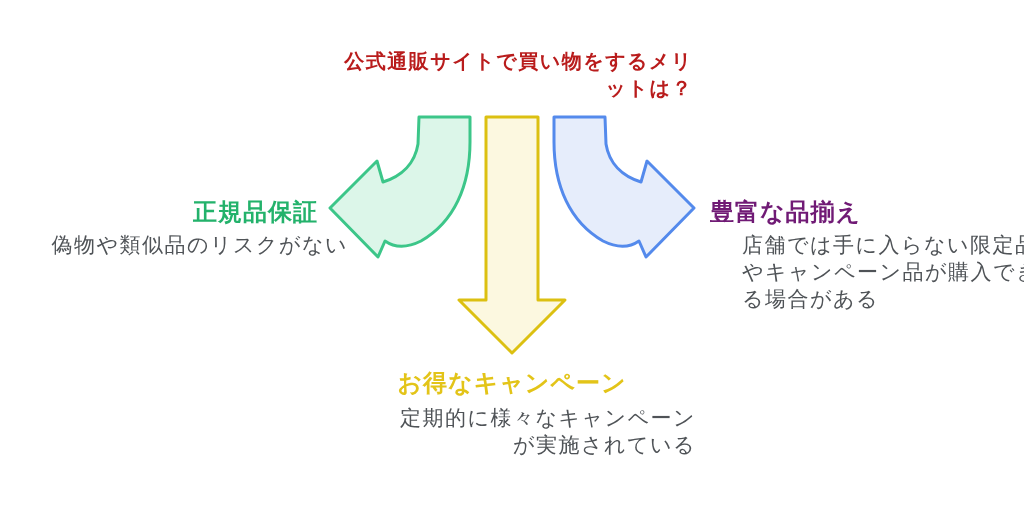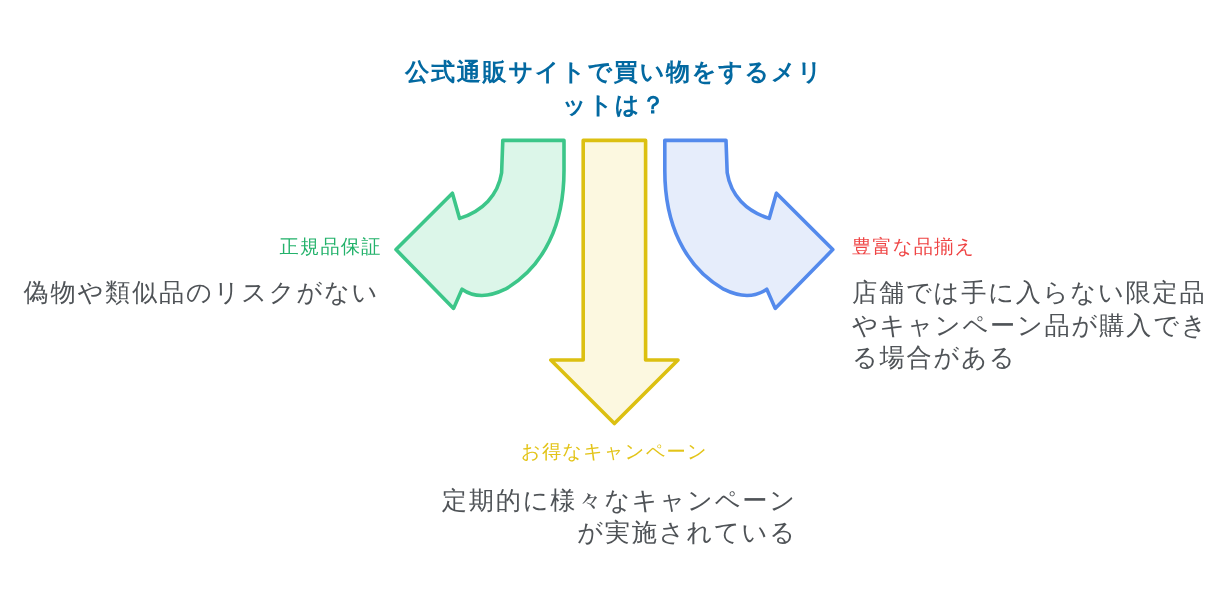--- a/index.html
+++ b/index.html
@@ -16,45 +16,46 @@
     overflow: hidden;
   }
   .abs { position: absolute; }
   .jp { word-break: break-all; line-break: anywhere; }
 
   .diagram-title {
     left: 50%;
     top: 48px;
     transform: translateX(-50%);
     width: 362px;
-    text-align: center;
+    text-align: right;
     font-size: 20px;
     font-weight: bold;
     letter-spacing: 1.5px;
     line-height: 27px;
-    color: #0369a1;
+    color: #b91c1c;
   }
 
   .branch-label {
-    font-size: 16px;
-    font-weight: normal;
+    font-size: 24px;
+    font-weight: bold;
     letter-spacing: 1px;
     white-space: nowrap;
   }
   .branch-desc {
     font-size: 21px;
     letter-spacing: 1.5px;
     line-height: 27px;
     color: #4f5357;
+    margin-left: 32px;
   }
 
   .label-left  { left: 0; top: 196px; width: 318px; text-align: right; color: #23b26b; }
   .desc-left   { left: 0; top: 231px; width: 316px; text-align: right; }
 
-  .label-right { left: 710px; top: 196px; color: #ef4444; }
+  .label-right { left: 710px; top: 196px; color: #701a75; }
   .desc-right  { left: 710px; top: 231px; width: 306px; text-align: left; }
 
   .label-bottom { left: 50%; top: 367px; transform: translateX(-50%); text-align: center; color: #e3c418; }
   .desc-bottom  { left: 50%; top: 404px; transform: translateX(-50%); width: 304px; text-align: right; }
 
   .arrows-svg { left: 0; top: 0; width: 1024px; height: 513px; }
 </style>
 </head>
 <body>
 

